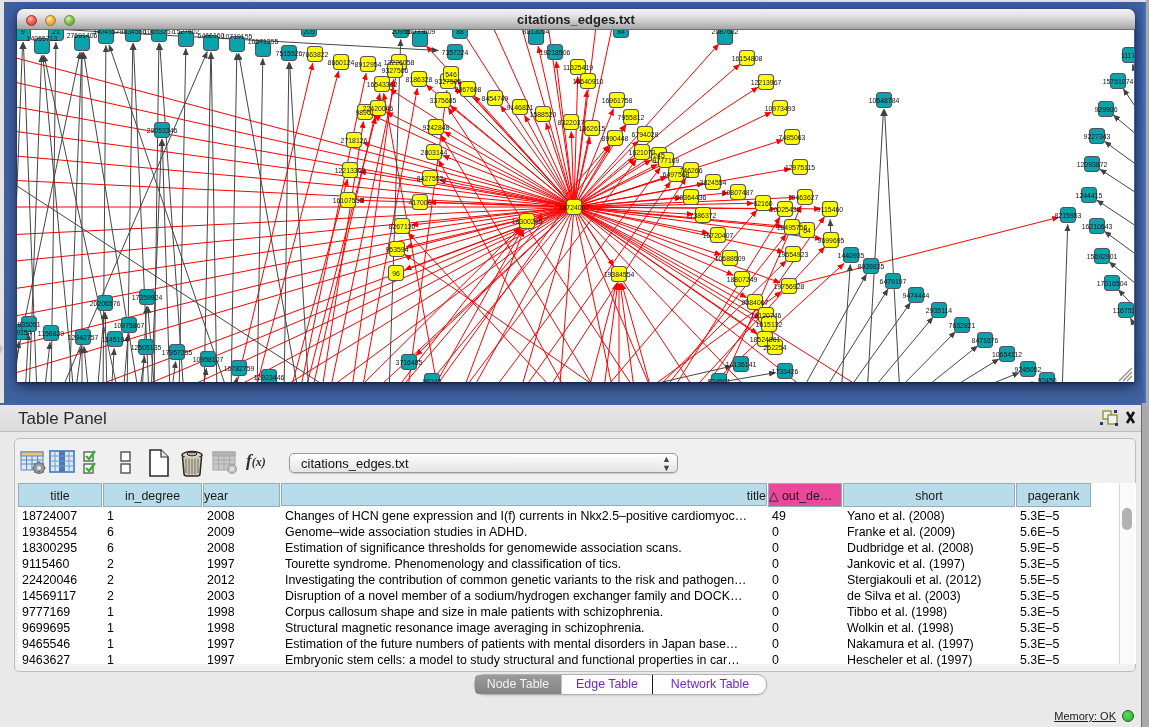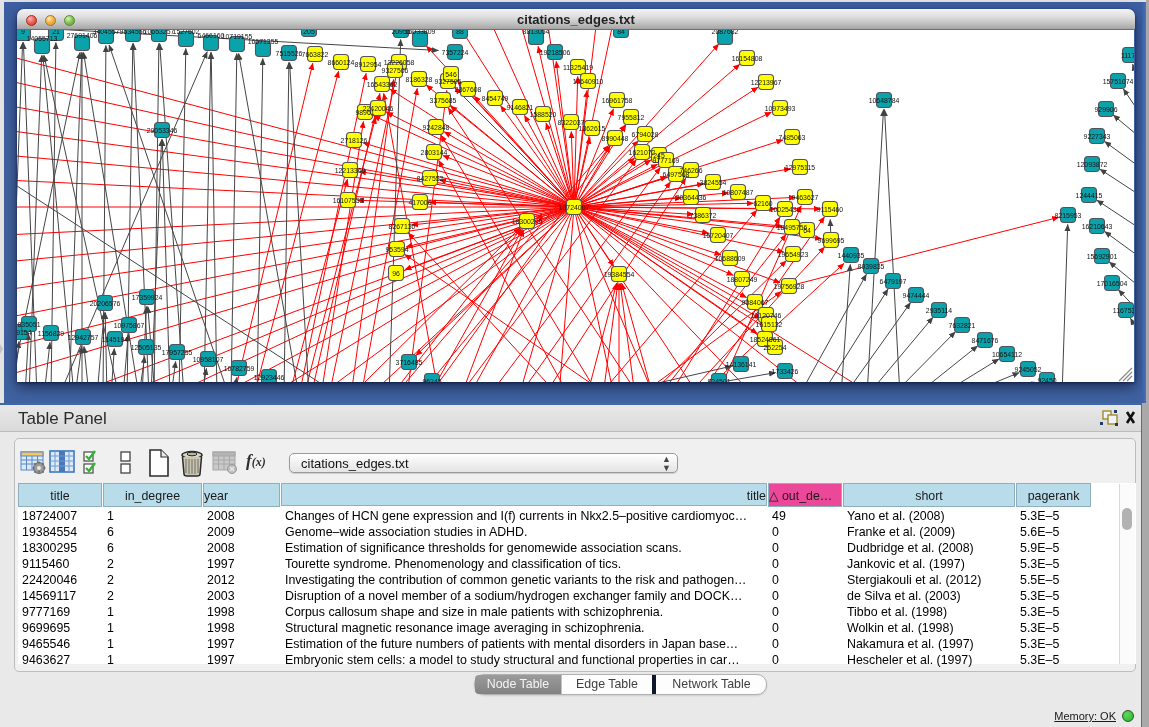--- a/index.html
+++ b/index.html
@@ -32,21 +32,21 @@
   background:linear-gradient(180deg,#ffffff,#f1f1f1 50%,#e4e4e4);
   box-shadow:0 1px 1px rgba(0,0,0,.15); font-size:13px; line-height:19px; color:#111;
   padding-left:11px; }
 #combo .arr { position:absolute; right:6px; top:1px; font-size:9px; color:#444; line-height:9px; }
 .cell { font-size:12.4px; color:#000; }
 #thead { font-size:12.4px; color:#1a1a1a; }
 #tabs { position:absolute; left:430px; top:674px; width:293px; height:21px;
   border:1px solid #b0b0b0; border-radius:10px; background:#fdfdfd;
   box-shadow:0 1px 2px rgba(0,0,0,.12);margin-left:44px; }
 #tabs div { position:absolute; top:0; height:19px; line-height:19px; text-align:center;
-  font-size:12.4px; color:#404040; }
+  font-size:12.4px; color:#6d28d9; }
 #tabs .sel { background:linear-gradient(180deg,#9b9b9b,#828282); color:#f4f4f4;
   border-radius:4px 0 0 4px; }
 #mem { position:absolute; right:33px; top:710px; font-size:11px; color:#1a1a1a;text-decoration:underline; }
 #memdot { position:absolute; left:1122px; top:710px; width:12px; height:12px; border-radius:50%;
   background:radial-gradient(circle at 40% 35%,#5fd95c,#30c433 70%,#24a828); border:1.5px solid #35502f; }
 #scrltrack { position:absolute; left:1119px; top:484px; width:16px; height:180px;
   background:#fbfbfb; border-left:1px solid #d7d7d7; }
 #scrlthumb { position:absolute; left:1122px; top:508px; width:10px; height:22px;
   background:#b2b2b2; border-radius:5px; }
 .icon { position:absolute; top:449px; }
@@ -708,16 +708,16 @@
 <rect x="1" y="3" width="22" height="4" fill="#b5b5b5" stroke="#a5a5a5"></rect>
 <path d="M1 11h22M1 15h22M6.5 7v14M12 7v14M17.5 7v14" stroke="#a9a9a9"></path>
 <circle cx="20" cy="20" r="4.5" fill="#bdbdbd" stroke="#9a9a9a"></circle>
 <path d="M18 18l4 4M22 18l-4 4" stroke="#e9e9e9" stroke-width="1.4"></path>
 </svg>
 <div class="icon" style="left:246px;top:451px;font-family:'Liberation Serif',serif;font-style:italic;font-weight:bold;font-size:17px;color:#2f2f2f">f<span style="font-size:12px">(x)</span></div>
 <div id="combo">citations_edges.txt<div class="arr">▲<br>▼</div></div>
 <div id="tabs">
   <div class="sel" style="left:0;width:86px">Node Table</div>
   <div style="left:86px;width:91px;border-left:1px solid #c2c2c2">Edge Table</div>
-  <div style="left:177px;width:115px;border-left:4px solid #0f172a">Network Table</div>
+  <div style="left:177px;width:115px;border-left:1px solid #0f172a">Network Table</div>
 </div>
 <div id="mem">Memory: OK</div>
 <div id="memdot"></div>
 
 </body></html>

